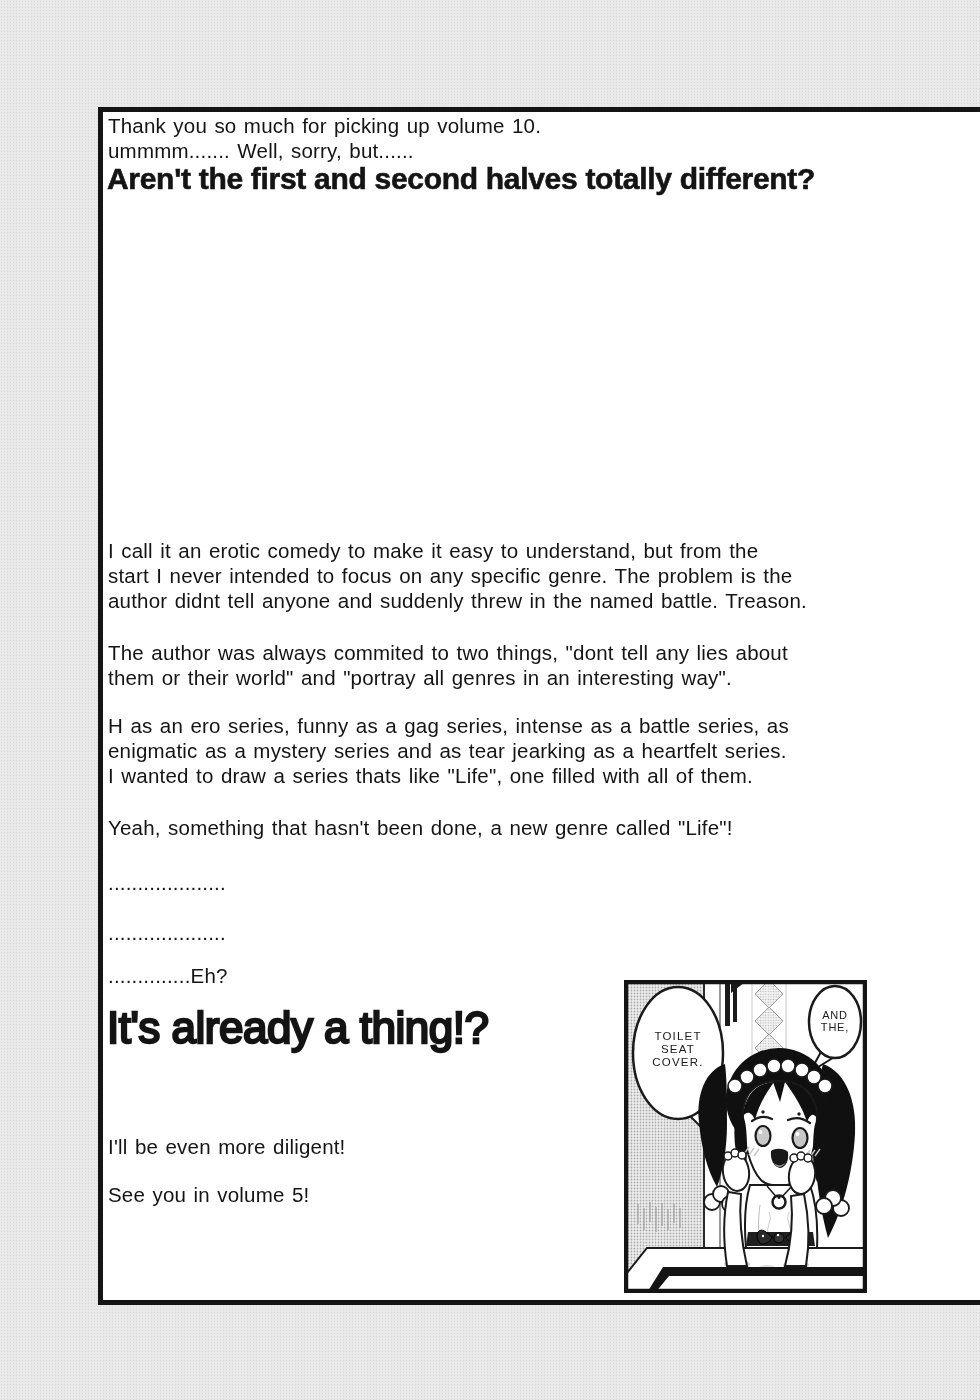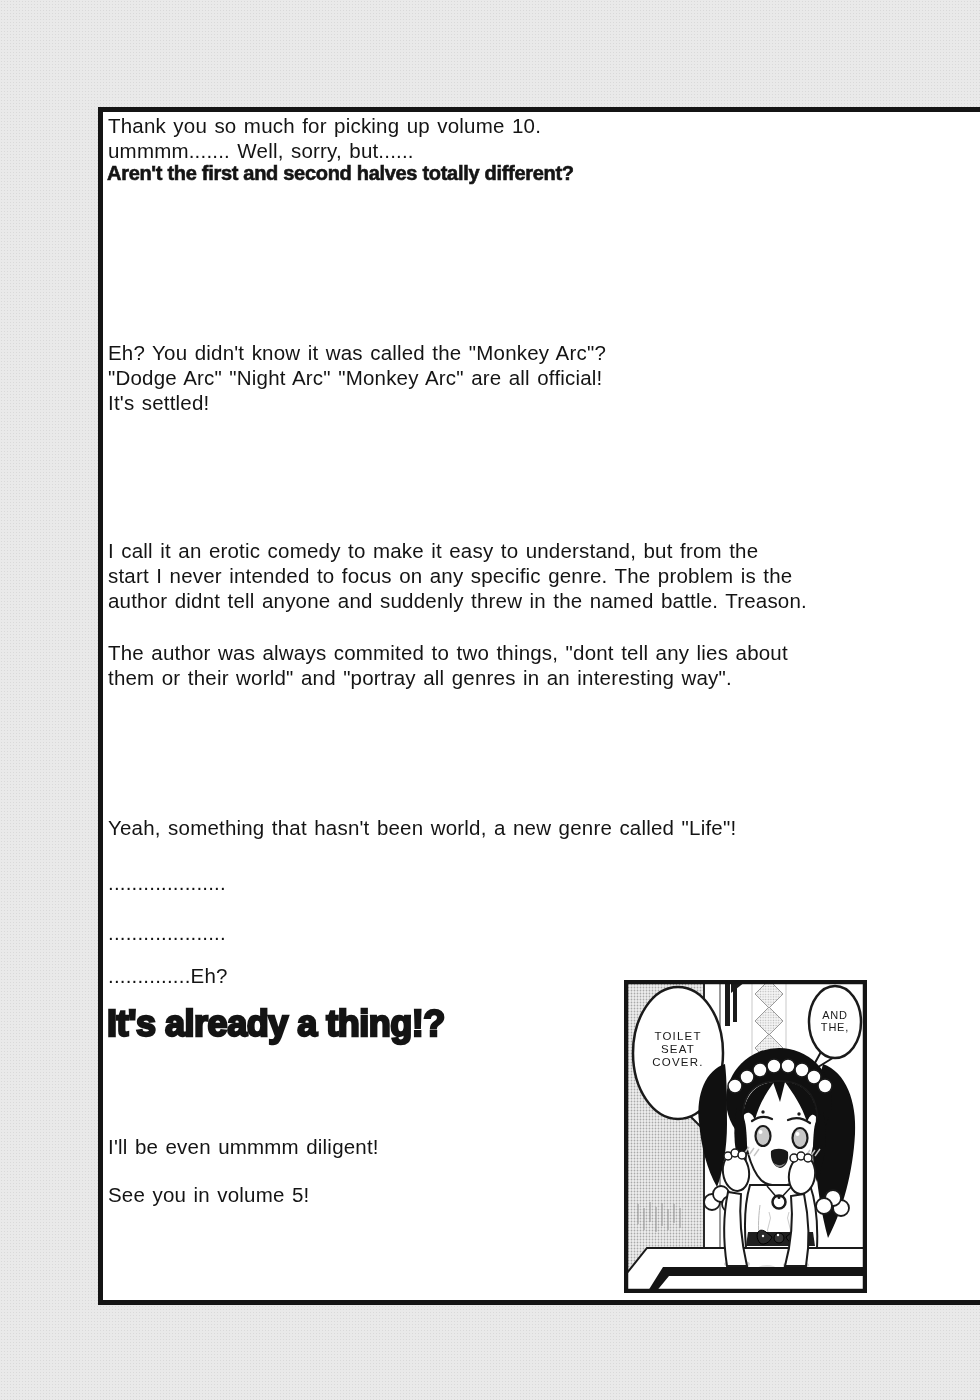--- a/index.html
+++ b/index.html
@@ -22,57 +22,57 @@
   }
   .txt{
     position:absolute;left:5px;
     font-size:20.5px;line-height:25px;
     letter-spacing:0.2px;word-spacing:1.5px;
     white-space:nowrap;
     color:#141414;
   }
   .headline{
     position:absolute;left:4px;top:50px;
-    font-size:20px;font-weight:bold;
+    font-size:30px;font-weight:bold;
     letter-spacing:-0.3px;white-space:nowrap;
     -webkit-text-stroke:0.6px #141414;
   }
   .shout{
     position:absolute;left:4px;top:891px;
-    font-size:36px;font-weight:bold;
+    font-size:44px;font-weight:normal;
     letter-spacing:-0.5px;white-space:nowrap;
     -webkit-text-stroke:2.4px #141414;
   }
   .panel{position:absolute;left:521px;top:868px;}
   .bt{
     font-family:"Liberation Sans","DejaVu Sans",sans-serif;
     fill:#1a1a1a;
   }
 </style>
 </head>
 <body>
 
 <div class="stage" style="background-color: rgb(233, 233, 233);">
   <div class="paper">
 
     <div class="txt" style="top:1px">Thank you so much for picking up volume 10.<br>ummmm....... Well, sorry, but......</div>
     <div class="headline">Aren't the first and second halves totally different?</div>
 
-    <div class="txt" style="top:228px">Eh? You didn't know it was called the "Monkey Arc"?<br>"Dodge Arc" "Night Arc" "Monkey Arc" are all official!<br>It's settled!</div>
     <div class="txt" style="top:426px">I call it an erotic comedy to make it easy to understand, but from the<br>start I never intended to focus on any specific genre. The problem is the<br>author didnt tell anyone and suddenly threw in the named battle. Treason.</div>
     <div class="txt" style="top:528px">The author was always commited to two things, "dont tell any lies about<br>them or their world" and "portray all genres in an interesting way".</div>
-    <div class="txt" style="top:703px">Yeah, something that hasn't been world, a new genre called "Life"!</div>
+    <div class="txt" style="top:601px">H as an ero series, funny as a gag series, intense as a battle series, as<br>enigmatic as a mystery series and as tear jearking as a heartfelt series.<br>I wanted to draw a series thats like "Life", one filled with all of them.</div>
+    <div class="txt" style="top:703px">Yeah, something that hasn't been done, a new genre called "Life"!</div>
 
     <div class="txt" style="top:758px">....................</div>
     <div class="txt" style="top:808px">....................</div>
     <div class="txt" style="top:851px">..............Eh?</div>
 
     <div class="shout">It's already a thing!?</div>
 
-    <div class="txt" style="top:1022px">I'll be even ummmm diligent!</div>
+    <div class="txt" style="top:1022px">I'll be even more diligent!</div>
     <div class="txt" style="top:1070px">See you in volume 5!</div>
 
     <svg class="panel" width="243" height="313" viewBox="0 0 243 313">
       <defs>
         <pattern id="ht" width="3" height="3" patternUnits="userSpaceOnUse">
           <rect width="3" height="3" fill="#efefef"></rect>
           <circle cx="1.5" cy="1.5" r="0.9" fill="#a9a9a9"></circle>
         </pattern>
         <pattern id="ht2" width="2.6" height="2.6" patternUnits="userSpaceOnUse">
           <rect width="2.6" height="2.6" fill="#f4f4f4"></rect>

